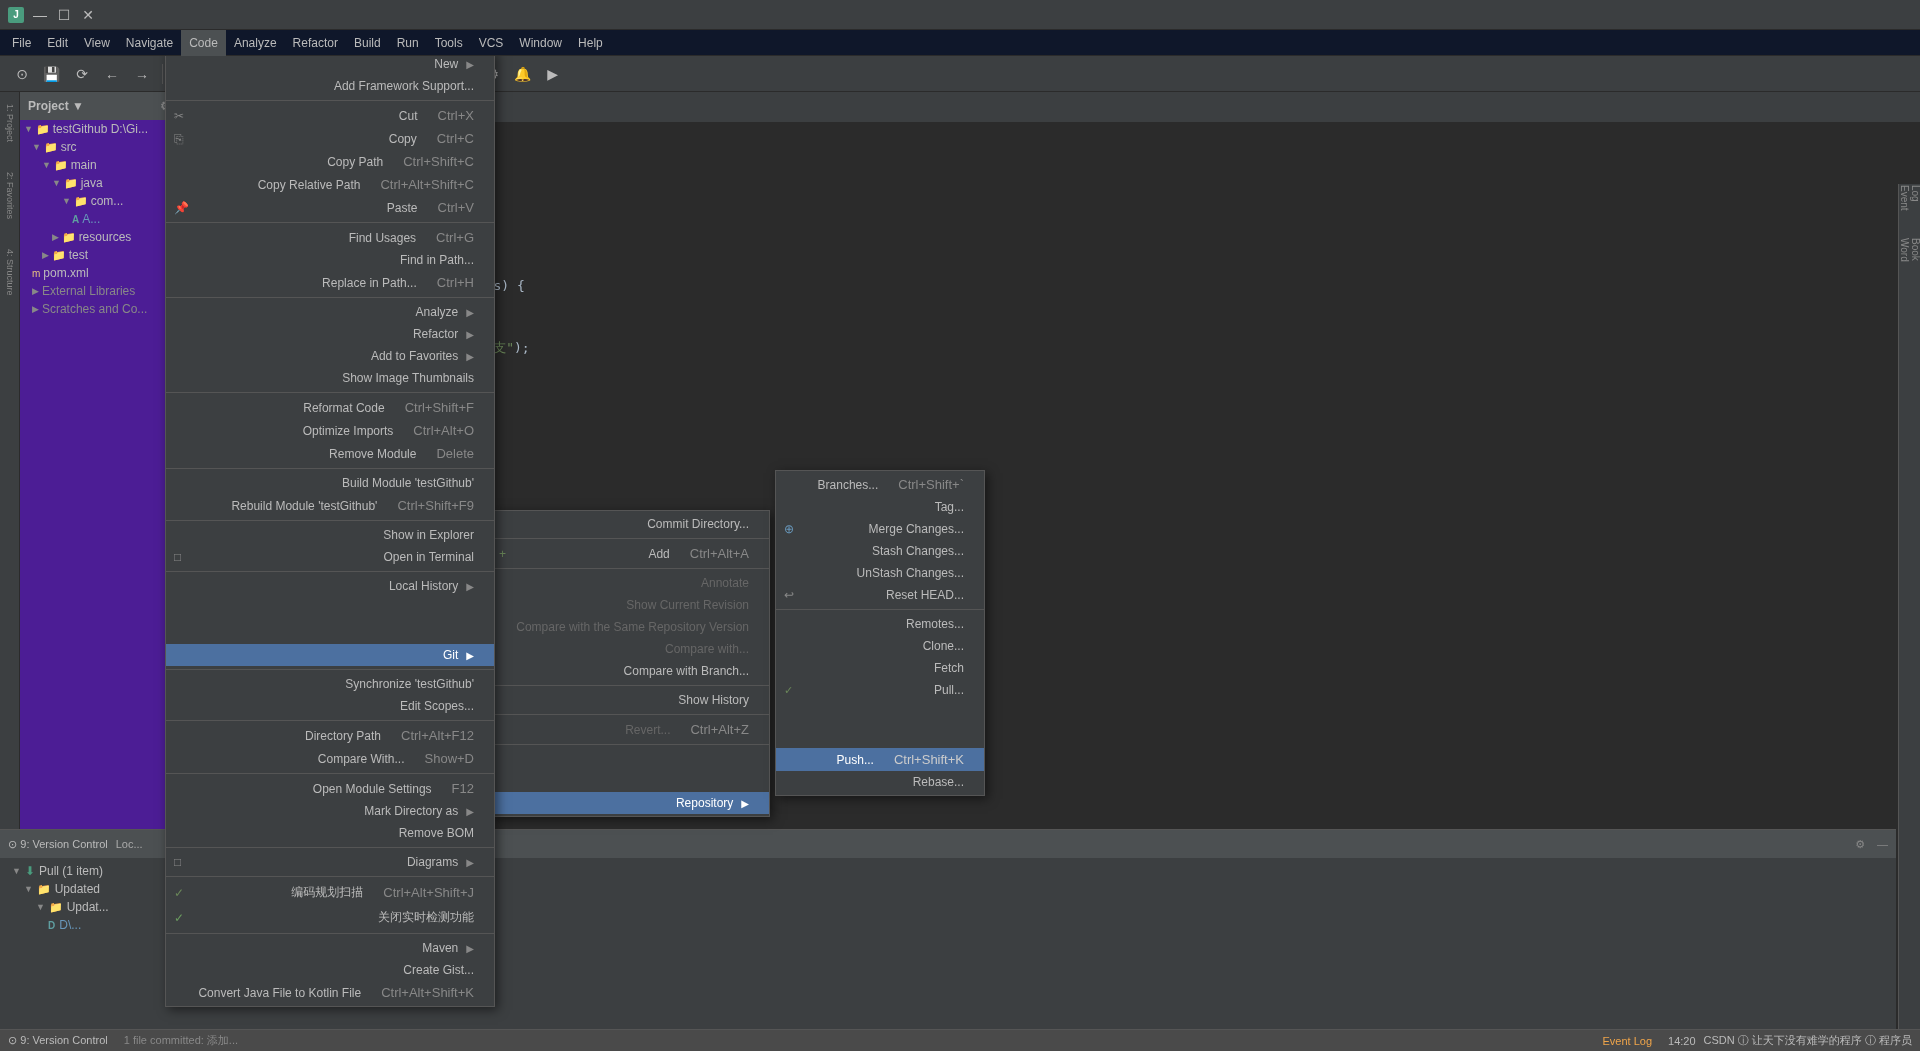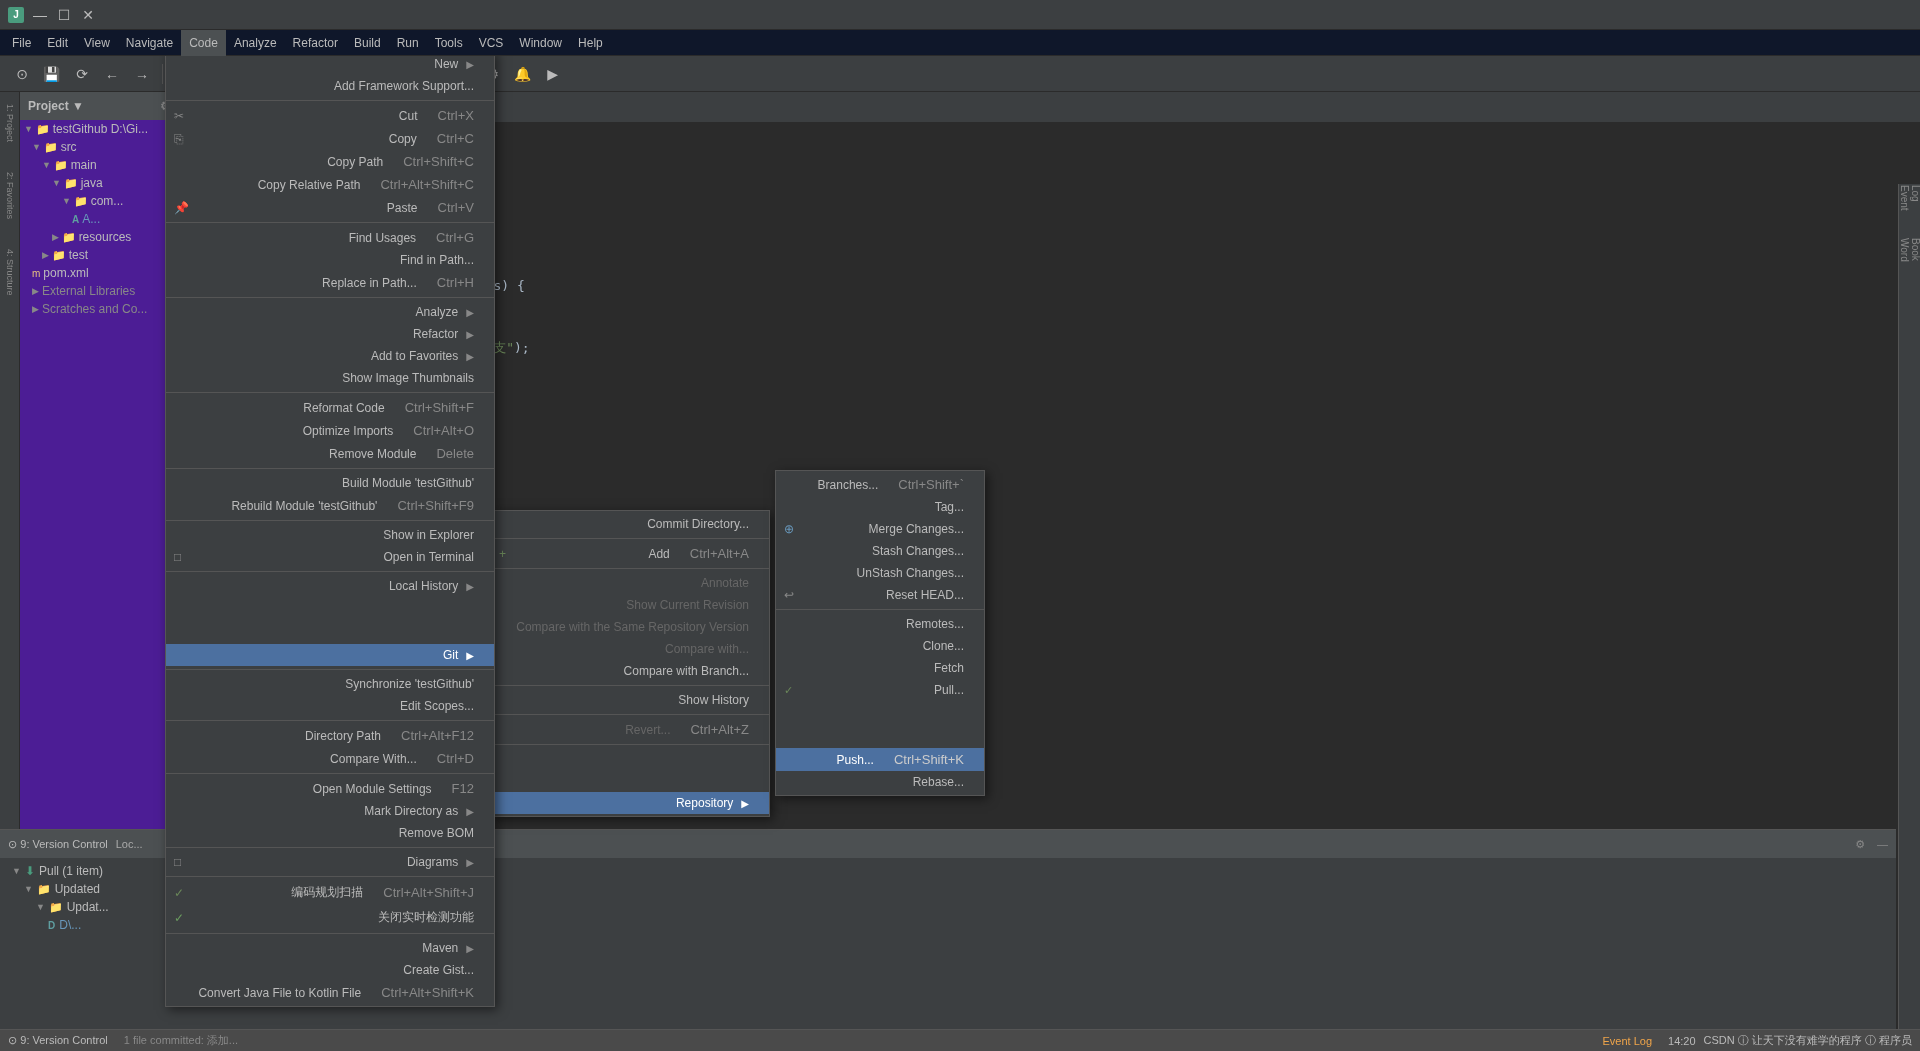--- a/index.html
+++ b/index.html
@@ -635,21 +635,21 @@
   <div class="cm-item">
     <span>Edit Scopes...</span>
   </div>
   <div class="cm-separator"></div>
   <div class="cm-item">
     <span>Directory Path</span>
     <span class="cm-shortcut">Ctrl+Alt+F12</span>
   </div>
   <div class="cm-item">
     <span>Compare With...</span>
-    <span class="cm-shortcut">Ctrl+D</span>
+    <span class="cm-shortcut">Show+D</span>
   </div>
   <div class="cm-separator"></div>
   <div class="cm-item">
     <span>Open Module Settings</span>
     <span class="cm-shortcut">F12</span>
   </div>
   <div class="cm-item">
     <span>Mark Directory as</span>
     <span class="cm-arrow">▶</span>
   </div>

